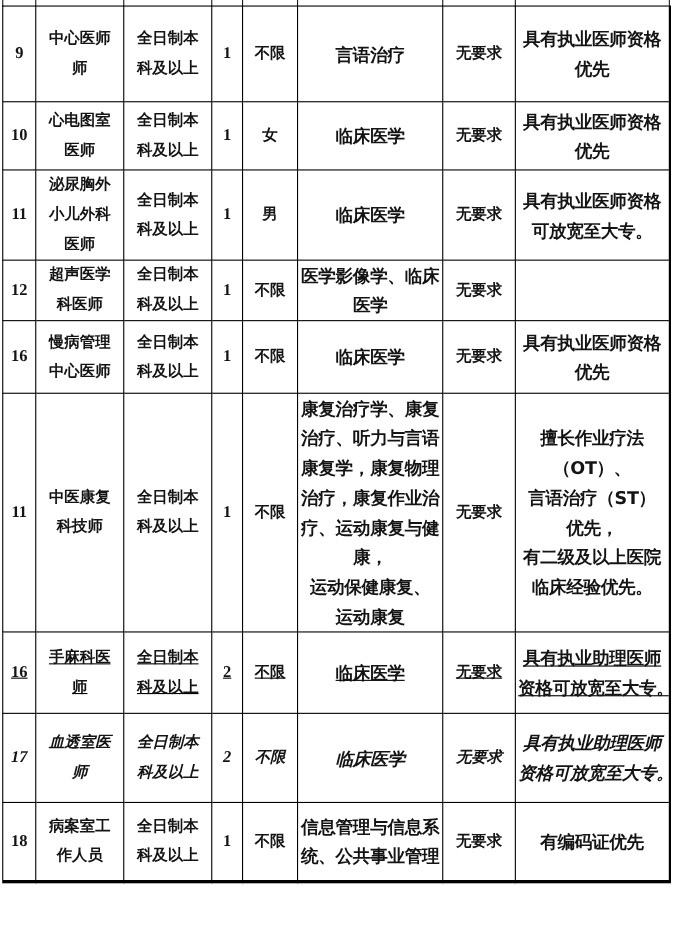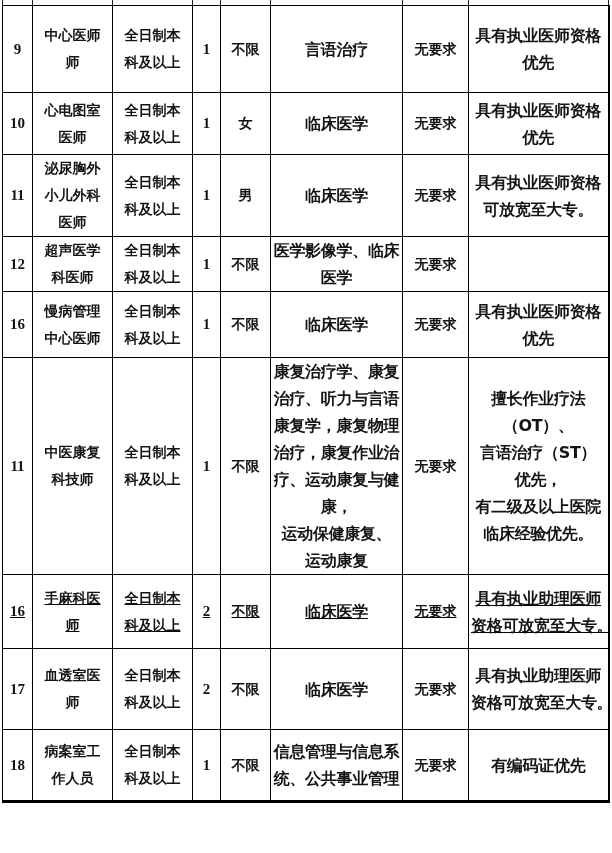--- a/index.html
+++ b/index.html
@@ -150,21 +150,21 @@
 师</td>
           <td>全日制本
 科及以上</td>
           <td class="c-num">2</td>
           <td>不限</td>
           <td class="c-sm">临床医学</td>
           <td>无要求</td>
           <td class="c-sm">具有执业助理医师
 资格可放宽至大专。</td>
         </tr>
-        <tr style="height: 81px;">
+        <tr style="height: 81px; font-style: italic;">
           <td class="c-num">17</td>
           <td>血透室医
 师</td>
           <td>全日制本
 科及以上</td>
           <td class="c-num">2</td>
           <td>不限</td>
           <td class="c-sm">临床医学</td>
           <td>无要求</td>
           <td class="c-sm">具有执业助理医师

